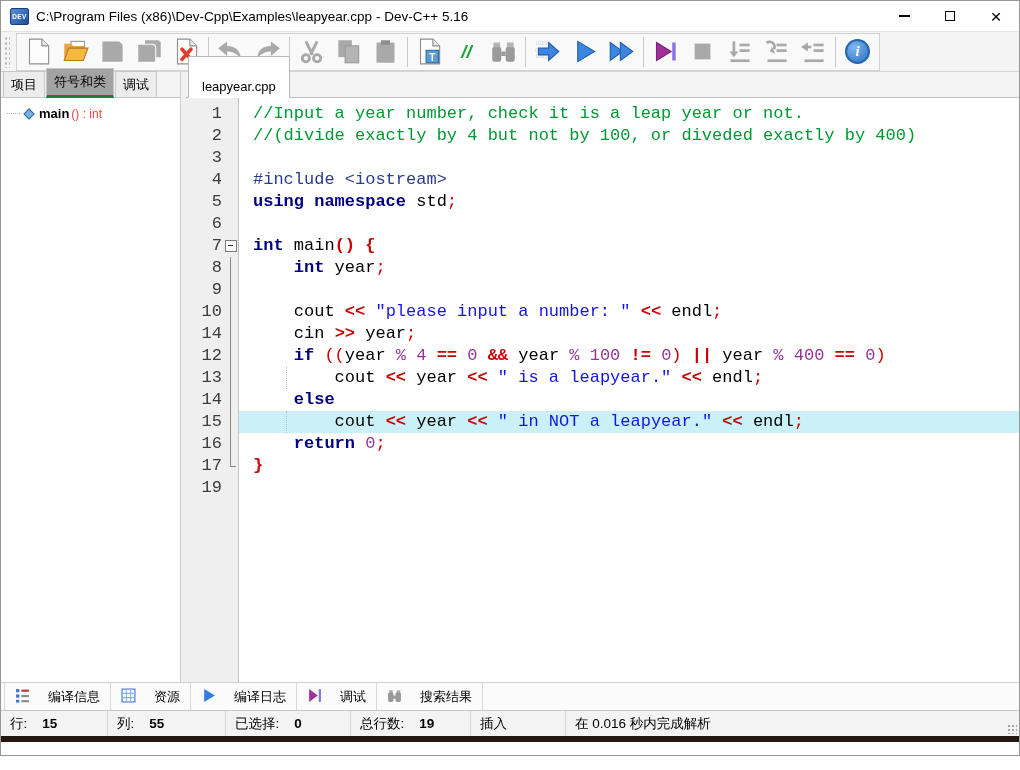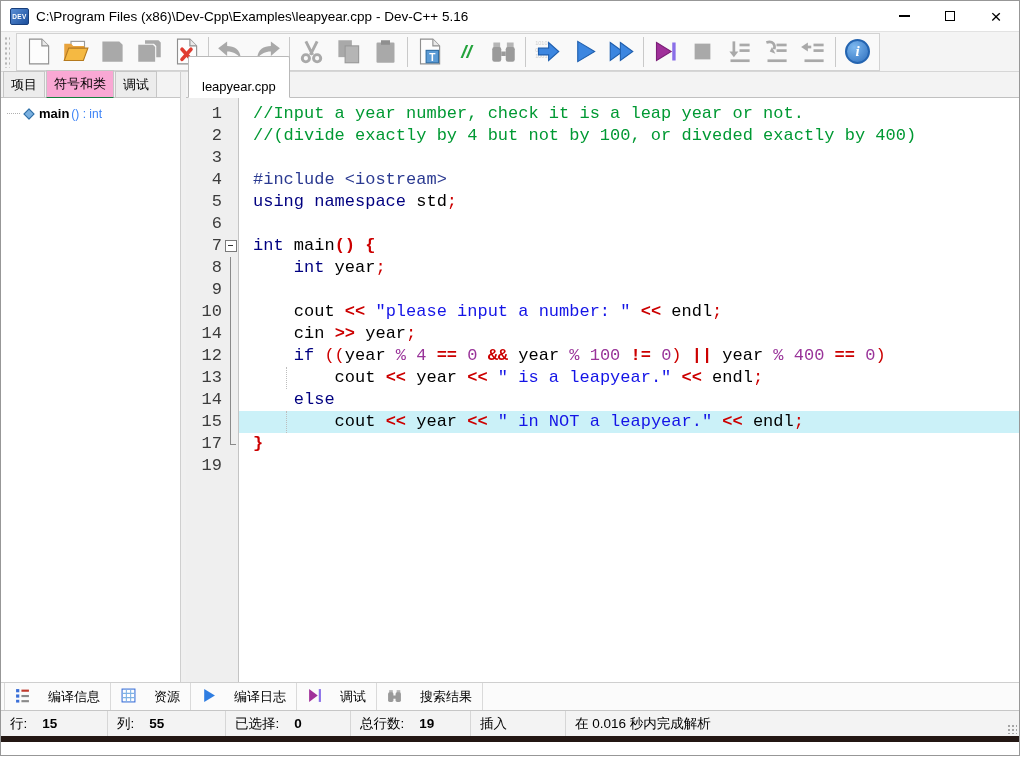--- a/index.html
+++ b/index.html
@@ -35,27 +35,27 @@
   .info-badge{width:25px;height:25px;border-radius:50%;border:2px solid #2464b0;color:#fff;
     background:radial-gradient(circle at 35% 30%,#7db8ef,#2e6fbe);display:flex;align-items:center;justify-content:center}
   .info-badge::after{content:"i";font:bold italic 15px "Liberation Serif",serif}
 
   
   .main{height:610px;flex:none;display:flex;min-height:0}
   .sidebar{width:180px;flex:none;display:flex;flex-direction:column;background:#fff;border-right:1px solid #cfcfcf}
   .splitter{width:5px;flex:none;background:#f0f0f0}
   .stabs{height:26px;flex:none;display:flex;align-items:flex-end;background:#f3f3f3;border-bottom:1px solid #c6c6c6;padding-left:2px}
   .stab{padding:4px 7px 3px;font-size:13px;background:#ececec;border:1px solid #c6c6c6;border-bottom:none;margin-right:1px;white-space:nowrap}
-  .stab.active{background:#f9a8d4;margin-bottom:-1px;padding-bottom:4px;border-bottom:1px solid #15803d}
+  .stab.active{background:#a3a3a3;margin-bottom:-1px;padding-bottom:4px;border-bottom:3px solid #15803d}
   .tree{flex:1;background:#fff;padding:8px 2px}
   .tree-item{display:flex;align-items:center;padding-left:4px}
   .tree-dots{width:13px;border-top:1px dotted #b0b0b0;margin-right:3px}
   .diamond-icon{width:8px;height:8px;background:#7ab0e0;border:1px solid #2e6da4;transform:rotate(45deg);margin:0 6px 0 2px;flex:none}
   .tree-label{font-weight:bold;font-size:13px;color:#000}
-  .tree-detail{color:#3b82f6;font-size:12px;margin-left:2px}
+  .tree-detail{color:#ef4444;font-size:12px;margin-left:2px}
 
   
   .editor{flex:1;display:flex;flex-direction:column;min-width:0;background:#fff}
   .etabs{height:26px;flex:none;display:flex;align-items:flex-end;background:#f3f3f3;border-bottom:1px solid #c0c0c0;padding-left:2px}
   .etab{padding:22px 13px 3px;font-size:13px;background:#fff;border:1px solid #b9b9b9;border-bottom:1px solid #fff;
     border-radius:2px 2px 0 0;margin-bottom:-1px}
   .code-area{flex:1;overflow:hidden;padding-top:5px;
     background:linear-gradient(90deg,#efefef 0,#efefef 52px,#c4c4c4 52px,#c4c4c4 53px,#fff 53px);
     font-family:"Liberation Mono","DejaVu Sans Mono",monospace;font-size:17px}
   .code-row{display:flex;height:22px;line-height:22px}
@@ -63,21 +63,21 @@
   .fold{flex:none;width:17px;position:relative}
   .fold-start::before{content:"";position:absolute;left:3px;top:5px;width:10px;height:10px;border:1px solid #7a7a7a;background:#fff}
   .fold-start::after{content:"";position:absolute;left:6px;top:10px;width:5px;height:1px;background:#333}
   .fold-mid::before{content:"";position:absolute;left:8px;top:0;bottom:0;width:1px;background:#8a8a8a}
   .fold-end::before{content:"";position:absolute;left:8px;top:0;height:12px;width:1px;background:#8a8a8a}
   .fold-end::after{content:"";position:absolute;left:8px;top:11px;width:6px;height:1px;background:#8a8a8a}
   .codetext{flex:1;padding-left:14px;white-space:pre;position:relative}
   .code-row.hl .codetext{background:#cbf1f8}
   .guide{position:absolute;left:calc(6px + 4ch);top:0;height:100%;border-left:1px dotted #bdbdbd}
   .tk-cm{color:#009933}
-  .tk-kw{color:#000080;font-weight:normal}
+  .tk-kw{color:#000080;font-weight:bold}
   .tk-pp{color:#2b3a91}
   .tk-str{color:#1414e6}
   .tk-num{color:#993399}
   .tk-op{color:#cc0000;font-weight:bold}
   .tk-pn{color:#cc0000}
   .tk-id{color:#000}
 
   
   .bottom-tabs{height:28px;flex:none;display:flex;align-items:stretch;background:#fbfbfb;border-top:1px solid #cfcfcf;padding-left:3px}
   .btab{display:flex;align-items:center;gap:18px;padding:0 10px;border-right:1px solid #dadada;font-size:13px;white-space:nowrap}
@@ -366,20 +366,25 @@
             <span class="ln">14</span>
             <span class="fold fold-mid"></span>
             <span class="codetext"><span class="tk-id">    </span><span class="tk-kw">else</span></span>
           </div>
           <div class="code-row hl">
             <span class="ln">15</span>
             <span class="fold fold-mid"></span>
             <span class="codetext"><i class="guide"></i><span class="tk-id">        cout </span><span class="tk-op">&lt;&lt;</span><span class="tk-id"> year </span><span class="tk-op">&lt;&lt;</span><span class="tk-id"> </span><span class="tk-str">" in NOT a leapyear."</span><span class="tk-id"> </span><span class="tk-op">&lt;&lt;</span><span class="tk-id"> endl</span><span class="tk-pn">;</span></span>
           </div>
           <div class="code-row">
+            <span class="ln">16</span>
+            <span class="fold fold-mid"></span>
+            <span class="codetext"><span class="tk-id">    </span><span class="tk-kw">return</span><span class="tk-id"> </span><span class="tk-num">0</span><span class="tk-pn">;</span></span>
+          </div>
+          <div class="code-row">
             <span class="ln">17</span>
             <span class="fold fold-end"></span>
             <span class="codetext"><span class="tk-op">}</span></span>
           </div>
           <div class="code-row">
             <span class="ln">19</span>
             <span class="fold"></span>
             <span class="codetext"></span>
           </div>
         </div>

